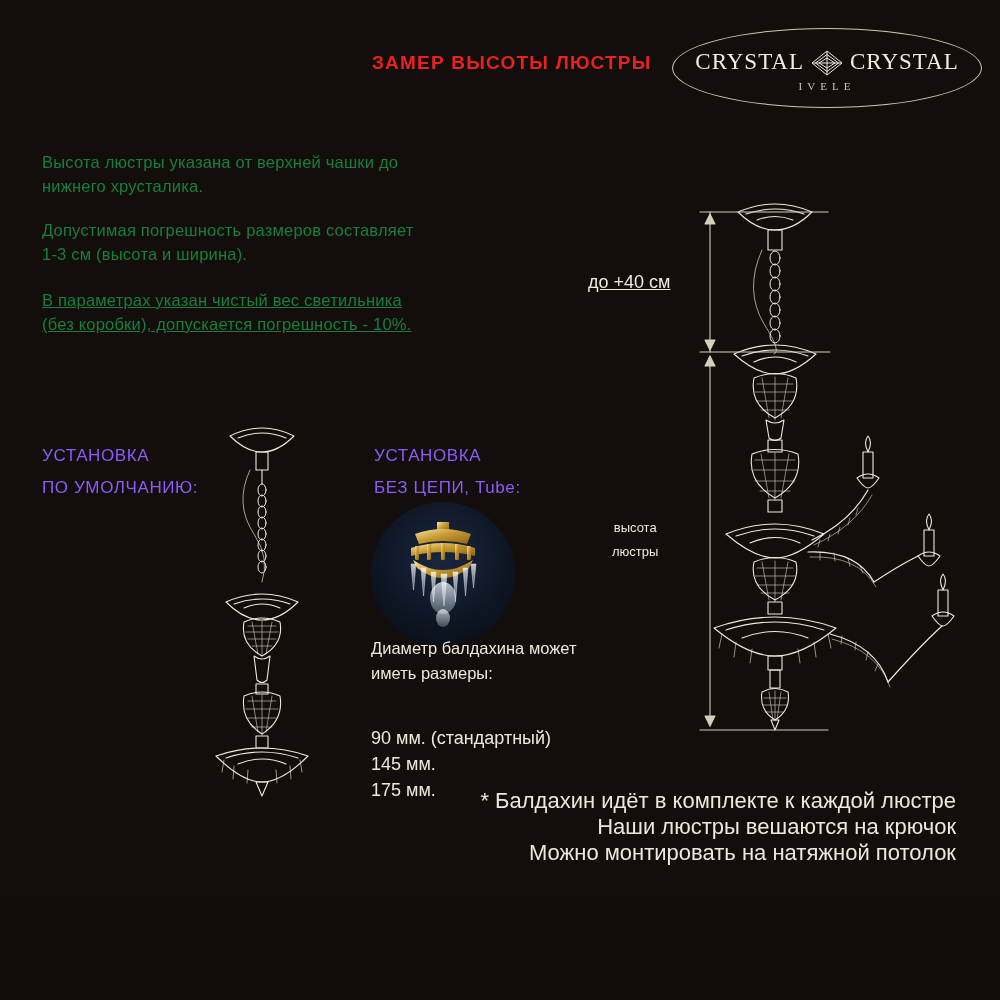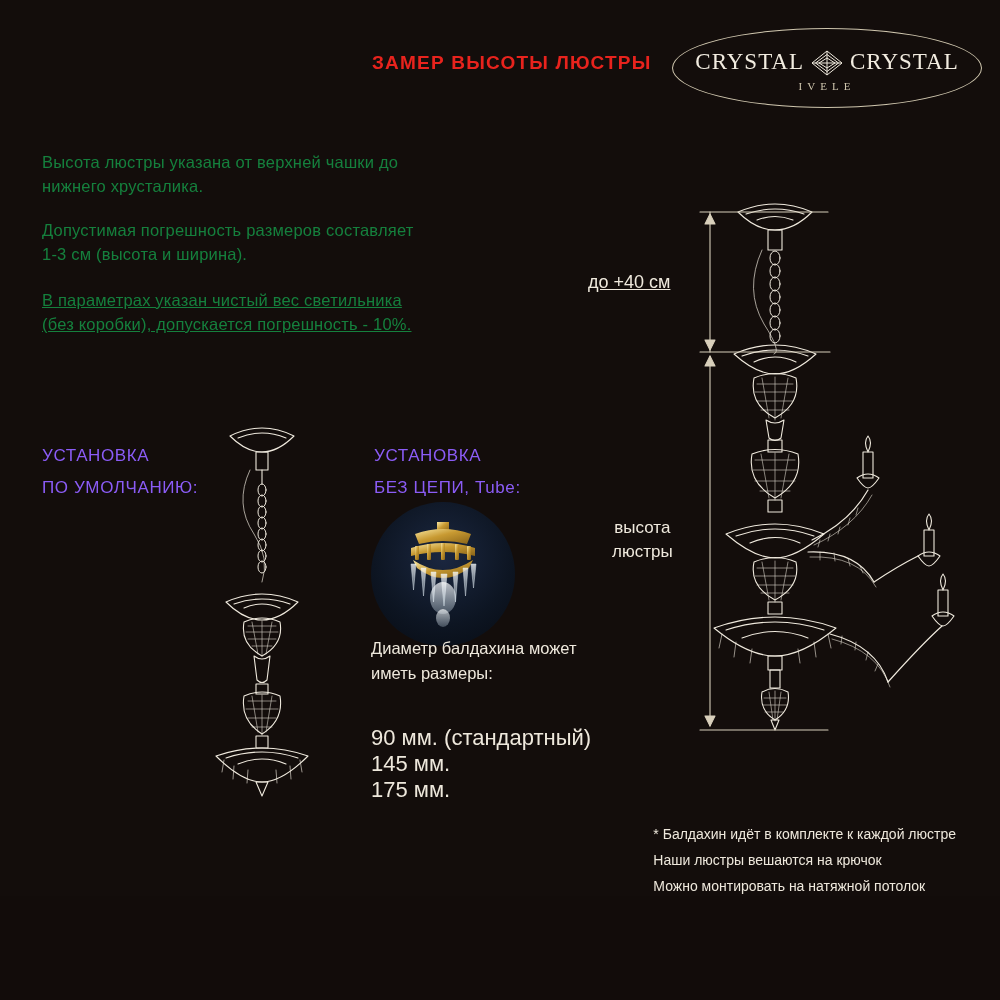--- a/index.html
+++ b/index.html
@@ -123,32 +123,33 @@
     top: 636px;
     font-size: 16.5px;
     line-height: 25px;
     color: #eee8dc;
     white-space: pre-line;
   }
   #canopy-sizes {
     position: absolute;
     left: 371px;
     top: 725px;
-    font-size: 22px;
+    font-size: 18px;
     line-height: 26px;
     color: #eee8dc;
     white-space: pre-line;
   }
 
   
   #footer-notes {
     position: absolute;
     right: 44px;
-    top: 821px;
-    font-size: 14px;
+    top: 788px;
+    text-align: right;
+    font-size: 22px;
     line-height: 26px;
     color: #eee8dc;
     white-space: pre-line;
   }
   #footer-rule {
     position: absolute;
     left: 56px;
     top: 912px;
     width: 888px;
     height: 1px;
@@ -162,21 +163,21 @@
     top: 272px;
     font-size: 18px;
     color: #efe9dd;
     white-space: nowrap;
     text-decoration: underline;
   }
   #dim-main-label {
     position: absolute;
     left: 612px;
     top: 516px;
-    font-size: 17px;
+    font-size: 13px;
     line-height: 24px;
     text-align: center;
     color: #efe9dd;
     white-space: pre-line;
   }
 
   svg { display: block; }
   #art-layer {
     position: absolute;
     left: 0; top: 0;

